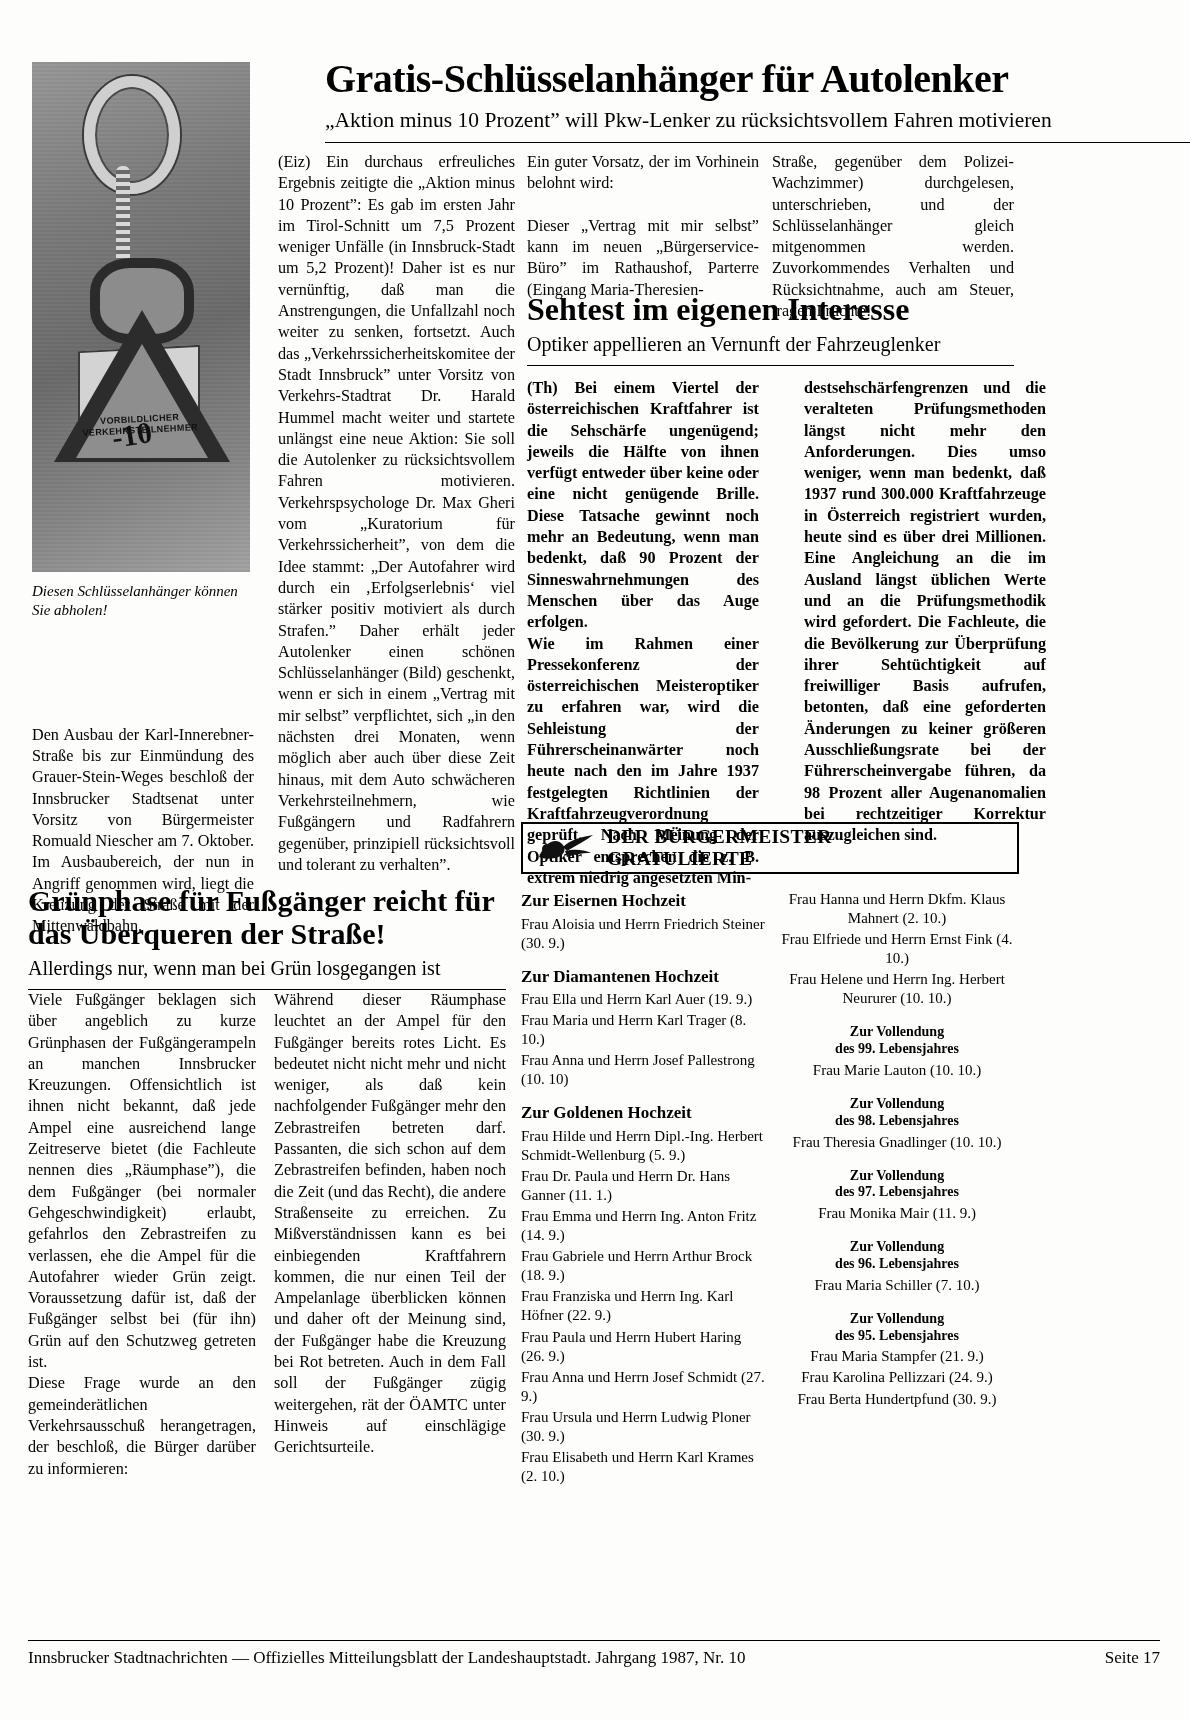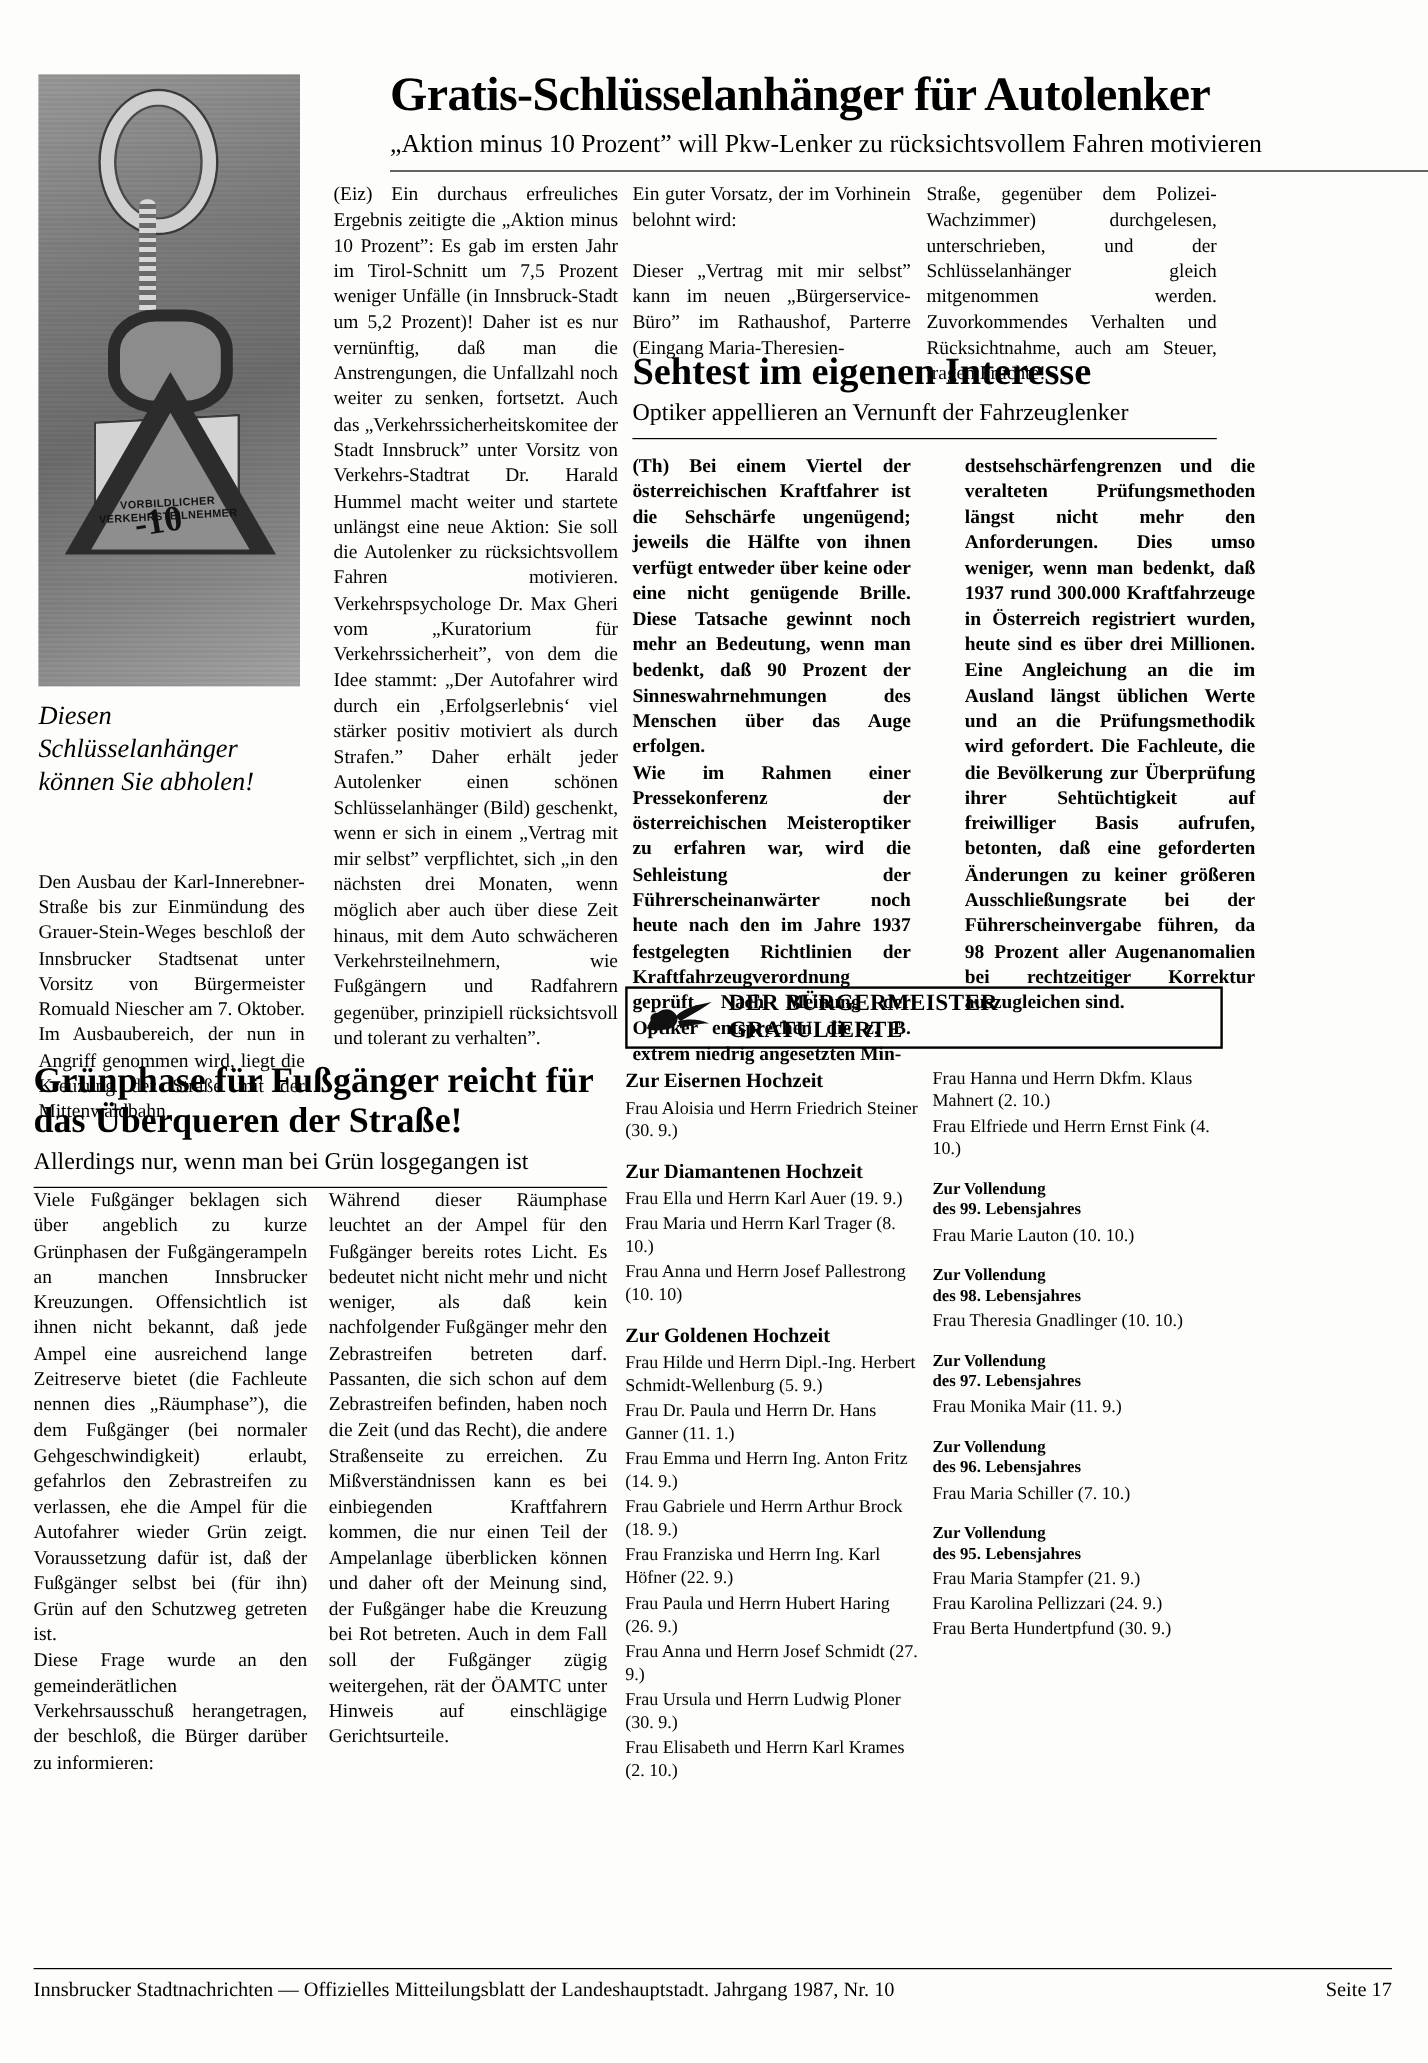--- a/index.html
+++ b/index.html
@@ -135,21 +135,21 @@
     line-height: 1.25;
     letter-spacing: 0.4px;
     transform: rotate(-3deg);
   }
   .caption {
     position: absolute;
     left: 32px;
     top: 582px;
     width: 222px;
     font-style: italic;
-    font-size: 22px;
+    font-size: 15px;
     line-height: 1.25;
   }
 
   
   .left-col2-head {
     position:absolute;
     left: 32px; top: 640px;
     width: 226px;
     font-weight: bold;
     font-size: 25px;
@@ -222,21 +222,21 @@
     line-height: 1.12;
     letter-spacing: 0.3px;
   }
   .bm-col {
     position: absolute;
     top: 890px;
     font-size: 15px;
     line-height: 1.27;
   }
   #bmc1 { left: 521px; width: 245px; }
-  #bmc2 { left: 777px; width: 240px; }
+  #bmc2 { left: 777px; width: 240px; text-align: center; }
   .bm-h {
     font-weight: bold;
     font-size: 17px;
     margin: 0 0 3px 0;
   }
   .bm-h.spaced { margin-top: 13px; }
   .bm-entry { margin: 0 0 2px 0; }
   .bm-big {
     font-weight: bold;
     font-size: 14px;
@@ -375,20 +375,21 @@
       <p class="bm-entry">Frau Gabriele und Herrn Arthur Brock (18. 9.)</p>
       <p class="bm-entry">Frau Franziska und Herrn Ing. Karl Höfner (22. 9.)</p>
       <p class="bm-entry">Frau Paula und Herrn Hubert Haring (26. 9.)</p>
       <p class="bm-entry">Frau Anna und Herrn Josef Schmidt (27. 9.)</p>
       <p class="bm-entry">Frau Ursula und Herrn Ludwig Ploner (30. 9.)</p>
       <p class="bm-entry">Frau Elisabeth und Herrn Karl Krames (2. 10.)</p>
     </div>
   <div class="bm-col" id="bmc2">
       <p class="bm-entry">Frau Hanna und Herrn Dkfm. Klaus Mahnert (2. 10.)</p>
       <p class="bm-entry">Frau Elfriede und Herrn Ernst Fink (4. 10.)</p>
+      <p class="bm-entry">Frau Helene und Herrn Ing. Herbert Neururer (10. 10.)</p>
       <div class="bm-big">
         <div>Zur Vollendung</div>
         <div>des 99. Lebensjahres</div>
       </div>
       <p class="bm-entry">Frau Marie Lauton (10. 10.)</p>
       <div class="bm-big">
         <div>Zur Vollendung</div>
         <div>des 98. Lebensjahres</div>
       </div>
       <p class="bm-entry">Frau Theresia Gnadlinger (10. 10.)</p>

